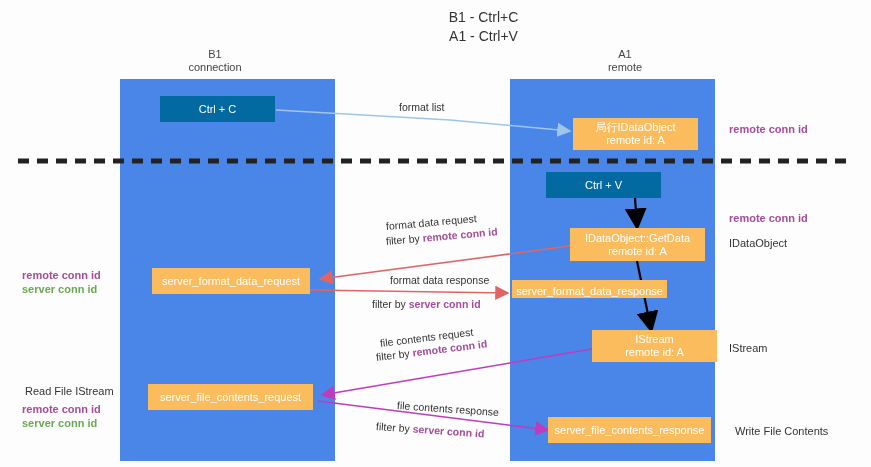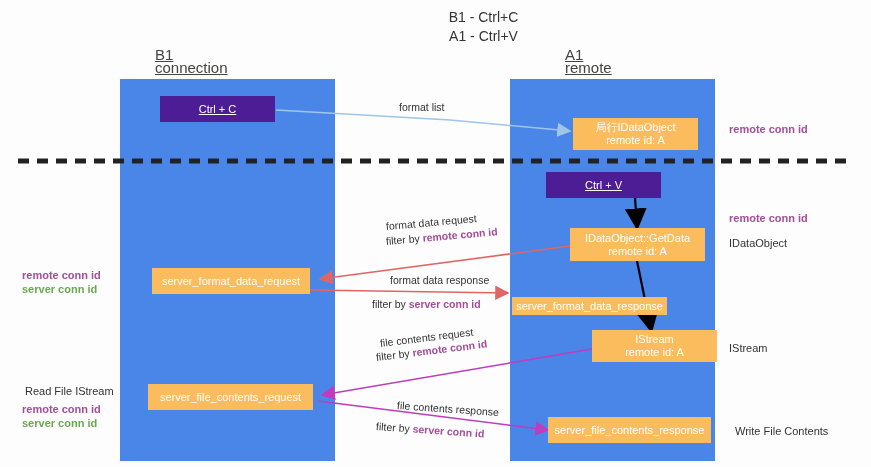--- a/index.html
+++ b/index.html
@@ -16,24 +16,24 @@
     height: 467px;
     background: #fdfdfd;
     overflow: hidden;
   }
   .lane {
     position: absolute;
     background: #4a86e8;
   }
   .lane-header {
     position: absolute;
+    text-align: center;
     color: #444444;
-    font-size: 15px;
+    font-size: 11px;
     line-height: 13px;
-    text-decoration: underline;
   }
   .title {
     position: absolute;
     left: 0;
     top: 8px;
     width: 871px;
     text-align: center;
     font-size: 14px;
     color: #333333;
     line-height: 19px;
@@ -44,21 +44,21 @@
     box-sizing: border-box;
     display: flex;
     flex-direction: column;
     align-items: center;
     justify-content: center;
     color: #ffffff;
     font-size: 11px;
     line-height: 13px;
     text-align: center;
   }
-  .box.green { background: #4c1d95; text-decoration: underline; }
+  .box.green { background: #0369a1; }
   .box.orange { background: #fbbc5e; }
   .edge-label {
     position: absolute;
     font-size: 10.5px;
     color: #333333;
     white-space: nowrap;
     line-height: 13px;
   }
   .side-label {
     position: absolute;
@@ -157,21 +157,21 @@
 
   <div class="box orange" style="left:570px; top:228px; width:135px; height:33px;">
     <div>IDataObject::GetData</div>
     <div>remote id: A</div>
   </div>
 
   <div class="box orange" style="left:152px; top:268px; width:158px; height:26px;">
     <div>server_format_data_request</div>
   </div>
 
-  <div class="box orange" style="left:512px; top:297px; width:155px; height:18px;">
+  <div class="box orange" style="left:512px; top:280px; width:155px; height:18px;justify-content:flex-end;">
     <div>server_format_data_response</div>
   </div>
 
   <div class="box orange" style="left:592px; top:330px; width:125px; height:32px;">
     <div>IStream</div>
     <div>remote id: A</div>
   </div>
 
   <div class="box orange" style="left:148px; top:384px; width:165px; height:26px;">
     <div>server_file_contents_request</div>

